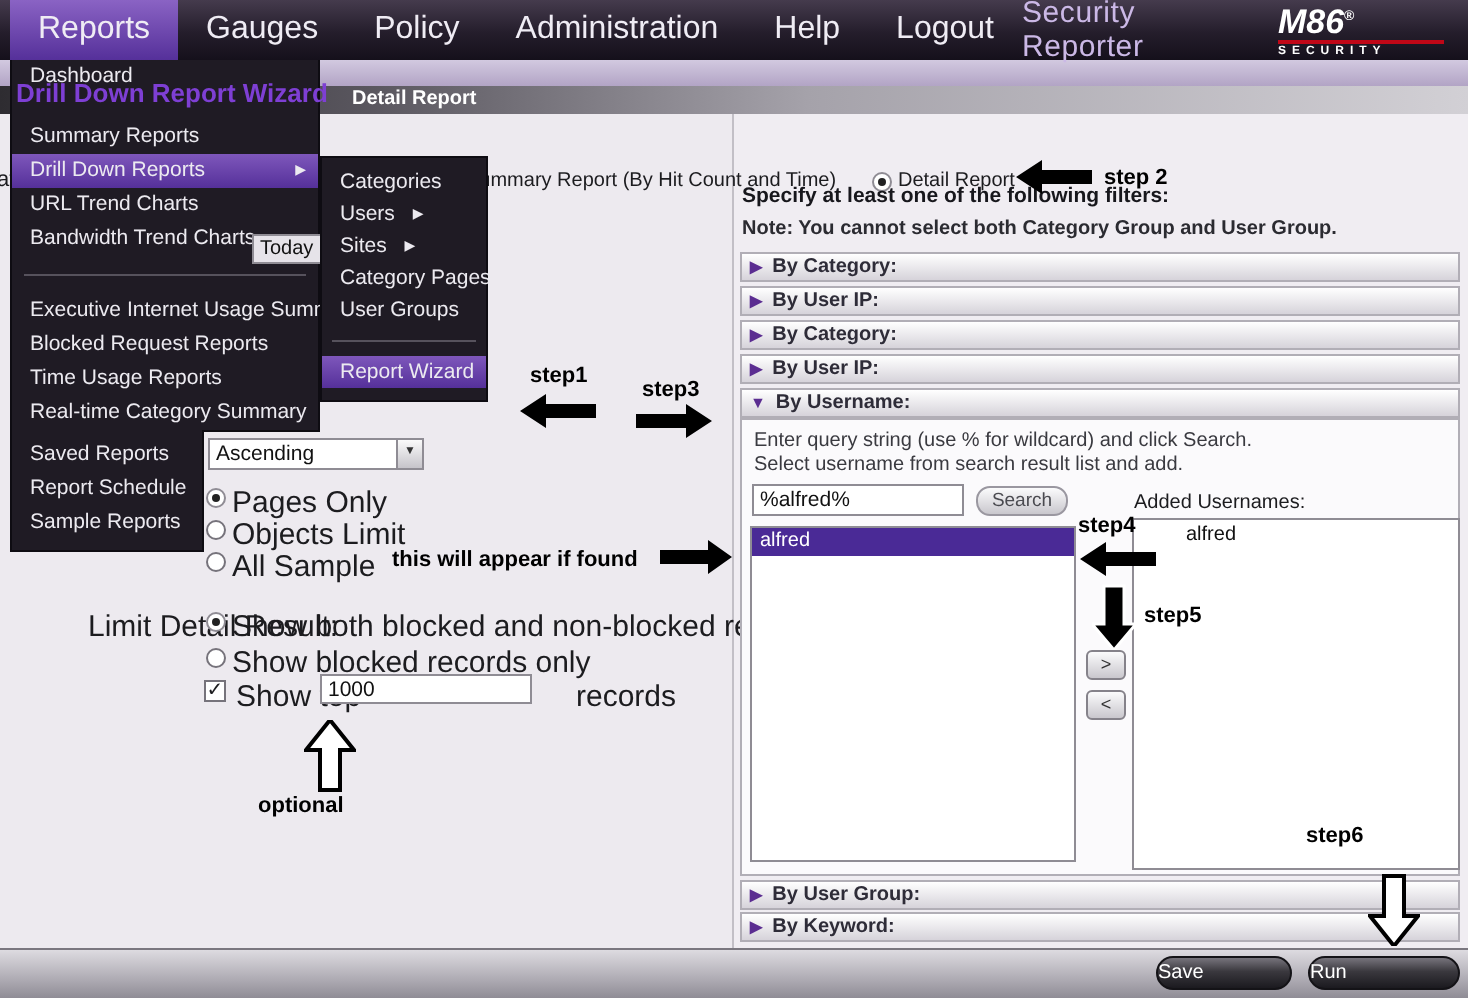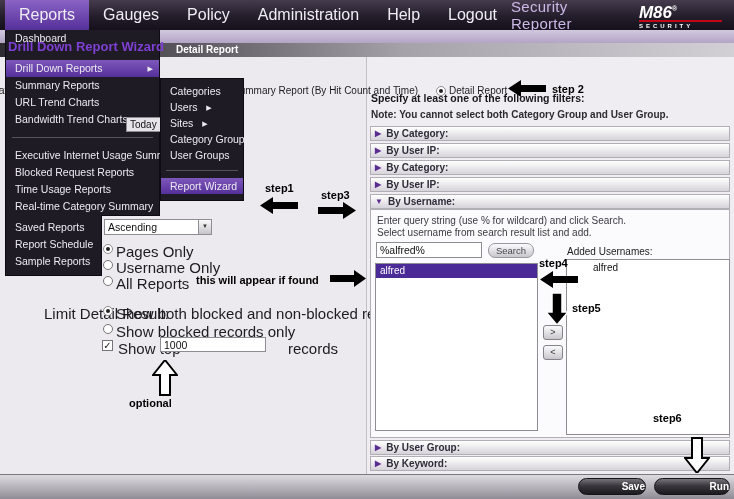--- a/index.html
+++ b/index.html
@@ -91,21 +91,21 @@
   .search-btn { position:absolute; left:488px; top:243px; width:46px; height:15px;
                 border:1px solid #9a97a0; border-radius:7px; font-size:9.5px; color:#4a4a50;
                 text-align:center; line-height:13px;
                 background:linear-gradient(180deg,#fbfbfc,#c9c7cd); }
 
   
   .footer { position:absolute; left:0; top:474px; width:734px; height:25px;
             background:linear-gradient(180deg,#dddbe0 0%,#b3b0b8 55%,#8f8c95 100%);
             border-top:1px solid #7a777f; }
   .pill { position:absolute; height:17px; border-radius:9px; color:#fff; font-size:10px;
-          font-weight:bold; text-align:right; line-height:15px; border:1px solid #141317;
+          font-weight:normal; text-align:left; line-height:15px; border:1px solid #141317;
           background:linear-gradient(180deg,#77747c 0%,#3a383e 45%,#1b1a1f 100%); }
   .pill-save { left:578px; top:478px; width:68px; }
   .pill-run  { left:654px; top:478px; width:76px; }
 
   
   .ann { position:absolute; font-weight:bold; font-size:11px; color:#000; white-space:nowrap; z-index:20; }
   .arrow { position:absolute; z-index:20; line-height:0; }
 </style>
 </head>
 <body>
@@ -145,23 +145,23 @@
   </div>
 
   <div class="sel sel-asc">
     <div class="sel-text" style="font-size:10.5px;">Ascending</div>
     <div class="sel-btn">▼</div>
   </div>
 
   <span class="radio sel" style="left:103px; top:244px;"></span>
   <div class="lbl" style="left:116px; top:243px;">Pages Only</div>
   <span class="radio" style="left:103px; top:260px;"></span>
-  <div class="lbl" style="left:116px; top:259px;">Username Only</div>
+  <div class="lbl" style="left:116px; top:259px;">Objects Limit</div>
   <span class="radio" style="left:103px; top:276px;"></span>
-  <div class="lbl" style="left:116px; top:275px;">All Reports</div>
+  <div class="lbl" style="left:116px; top:275px;">All Sample</div>
 
   <div class="lbl" style="left:44px; top:305px;">Limit Detail Result:</div>
   <span class="radio sel" style="left:103px; top:306px;"></span>
   <div class="lbl" style="left:116px; top:305px;">Show both blocked and non-blocked records</div>
   <span class="radio" style="left:103px; top:324px;"></span>
   <div class="lbl" style="left:116px; top:323px;">Show blocked records only</div>
 
   <span class="check on" style="left:102px; top:340px;"></span>
   <div class="lbl" style="left:118px; top:340px;">Show top</div>
   <input class="txt" style="left: 160px; top: 337px; width: 106px; height: 15px;" value="1000">
@@ -216,25 +216,25 @@
     <span>By Keyword:</span>
   </div>
 
   <div class="footer"></div>
   <div class="pill pill-save">Save</div>
   <div class="pill pill-run">Run</div>
 
   <div class="menu-main">
     <div class="mi">Dashboard</div>
     <div class="menu-gap"></div>
+    <div class="mi">Summary Reports</div>
     <div class="mi hl">
       <span>Drill Down Reports</span>
       <span class="carat">▶</span>
     </div>
-    <div class="mi">Summary Reports</div>
     <div class="mi">URL Trend Charts</div>
     <div class="mi">Bandwidth Trend Charts</div>
     <div class="menu-div"></div>
     <div class="mi">Executive Internet Usage Summary</div>
     <div class="mi">Blocked Request Reports</div>
     <div class="mi">Time Usage Reports</div>
     <div class="mi">Real-time Category Summary</div>
   </div>
 
   <div class="menu-bottom">
@@ -246,21 +246,21 @@
   <div class="menu-sub">
     <div class="mi">Categories</div>
     <div class="mi">
       <span>Users</span>
       <span class="carat-inline">▶</span>
     </div>
     <div class="mi">
       <span>Sites</span>
       <span class="carat-inline">▶</span>
     </div>
-    <div class="mi">Category Groups</div>
+    <div class="mi">Category Pages</div>
     <div class="mi">User Groups</div>
     <div class="menu-div"></div>
     <div class="mi hl">Report Wizard</div>
   </div>
 
   <div class="ann" style="left:552px; top:83px;">step 2</div>
   <div class="arrow" style="left:508px; top:80px;">
     <svg width="38" height="17" viewBox="0 0 38 17">
         <polygon points="0,8.5 13,0 13,5 38,5 38,12 13,12 13,17" fill="#000"></polygon>
       </svg>

